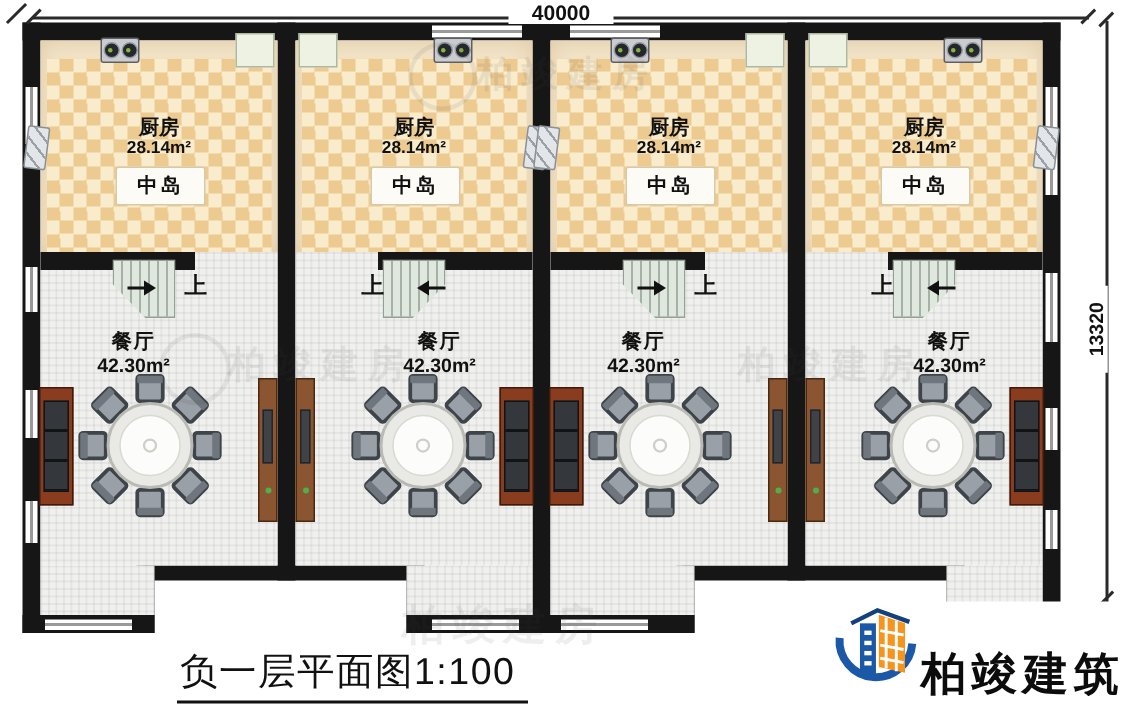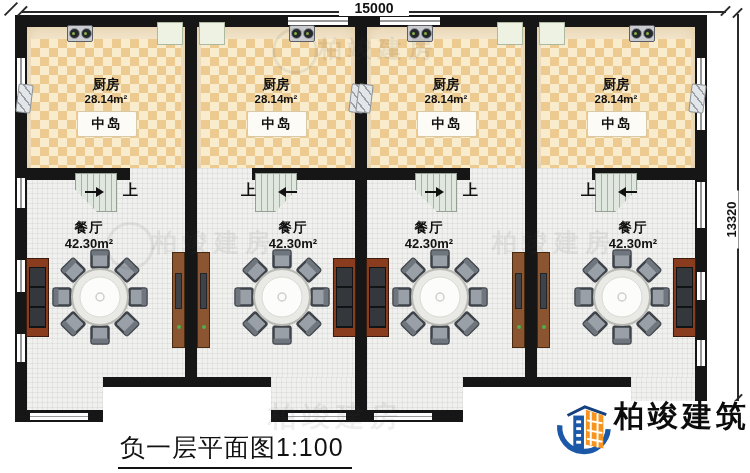--- a/index.html
+++ b/index.html
@@ -71,21 +71,21 @@
   .cab::after{content:"";position:absolute;left:50%;margin-left:-2px;bottom:18px;width:4px;height:4px;border-radius:50%;background:#4fb04a;}
   .cbA{right:0;}.cbB{left:0;}
   
   .wm{position:absolute;font-weight:700;letter-spacing:6px;color:rgba(70,70,70,.09);white-space:nowrap;text-align:right;}
   .wmc{position:absolute;border:3px solid rgba(70,70,70,.09);border-radius:50%;}
   
   .t-main{position:absolute;left:118px;top:431px;font-size:25px;border-bottom:2.5px solid #111;
           padding:0 8px 3px 2px;letter-spacing:1px;}
   .t-info{position:absolute;left:341px;top:429px;font-size:12.5px;line-height:1.45;font-weight:700;}
   
-  .brand{position:absolute;right:0;top:401px;display:flex;align-items:flex-start;background:#fff;padding-left:4px;}
+  .brand{position:absolute;right:0;top:401px;display:flex;align-items:flex-end;background:#fff;padding-left:4px;}
   .b-name{font-size:30px;font-weight:800;letter-spacing:4px;color:#0c0c0c;line-height:1;}
   .b-site{font-size:13px;font-weight:700;letter-spacing:2.5px;color:#1a1a1a;margin-top:3px;}
 </style>
 </head>
 <body>
 
 <div class="stage">
 
   <svg width="0" height="0" style="position:absolute">
     <defs>
@@ -261,21 +261,21 @@
       </svg>
     <div class="sofa sfB">
         <div class="cush"></div>
       </div>
     <div class="cab cbB"></div>
   </div>
 
   <div class="dimline" style="left:22px;top:11px;width:704px;height:1.5px"></div>
   <div class="tick" style="left:16px;top:10px"></div>
   <div class="tick" style="left:719px;top:10px"></div>
-  <div class="dimlabel" style="left:339px;top:0;width:70px;font-size:14px">15000</div>
+  <div class="dimlabel" style="left:339px;top:0;width:70px;font-size:14px">40000</div>
   <div class="dimline" style="left:737px;top:14px;width:1.5px;height:388px"></div>
   <div class="tick" style="left:731px;top:12px"></div>
   <div class="tick" style="left:731px;top:398px"></div>
   <div class="dimlabel" style="left:702px;top:212px;width:58px;height:15px;font-size:13px;transform:rotate(-90deg)">13320</div>
   <div class="dimline" style="left:2px;top:8px;width:18px;height:2px;transform:rotate(-45deg)"></div>
 
   <div class="wm" style="left:318px;top:33px;font-size:24px">柏竣建房</div>
   <div class="wmc" style="left:272px;top:28px;width:40px;height:40px"></div>
   <div class="wm" style="left:152px;top:226px;font-size:25px">柏竣建房</div>
   <div class="wmc" style="left:106px;top:222px;width:42px;height:42px"></div>

